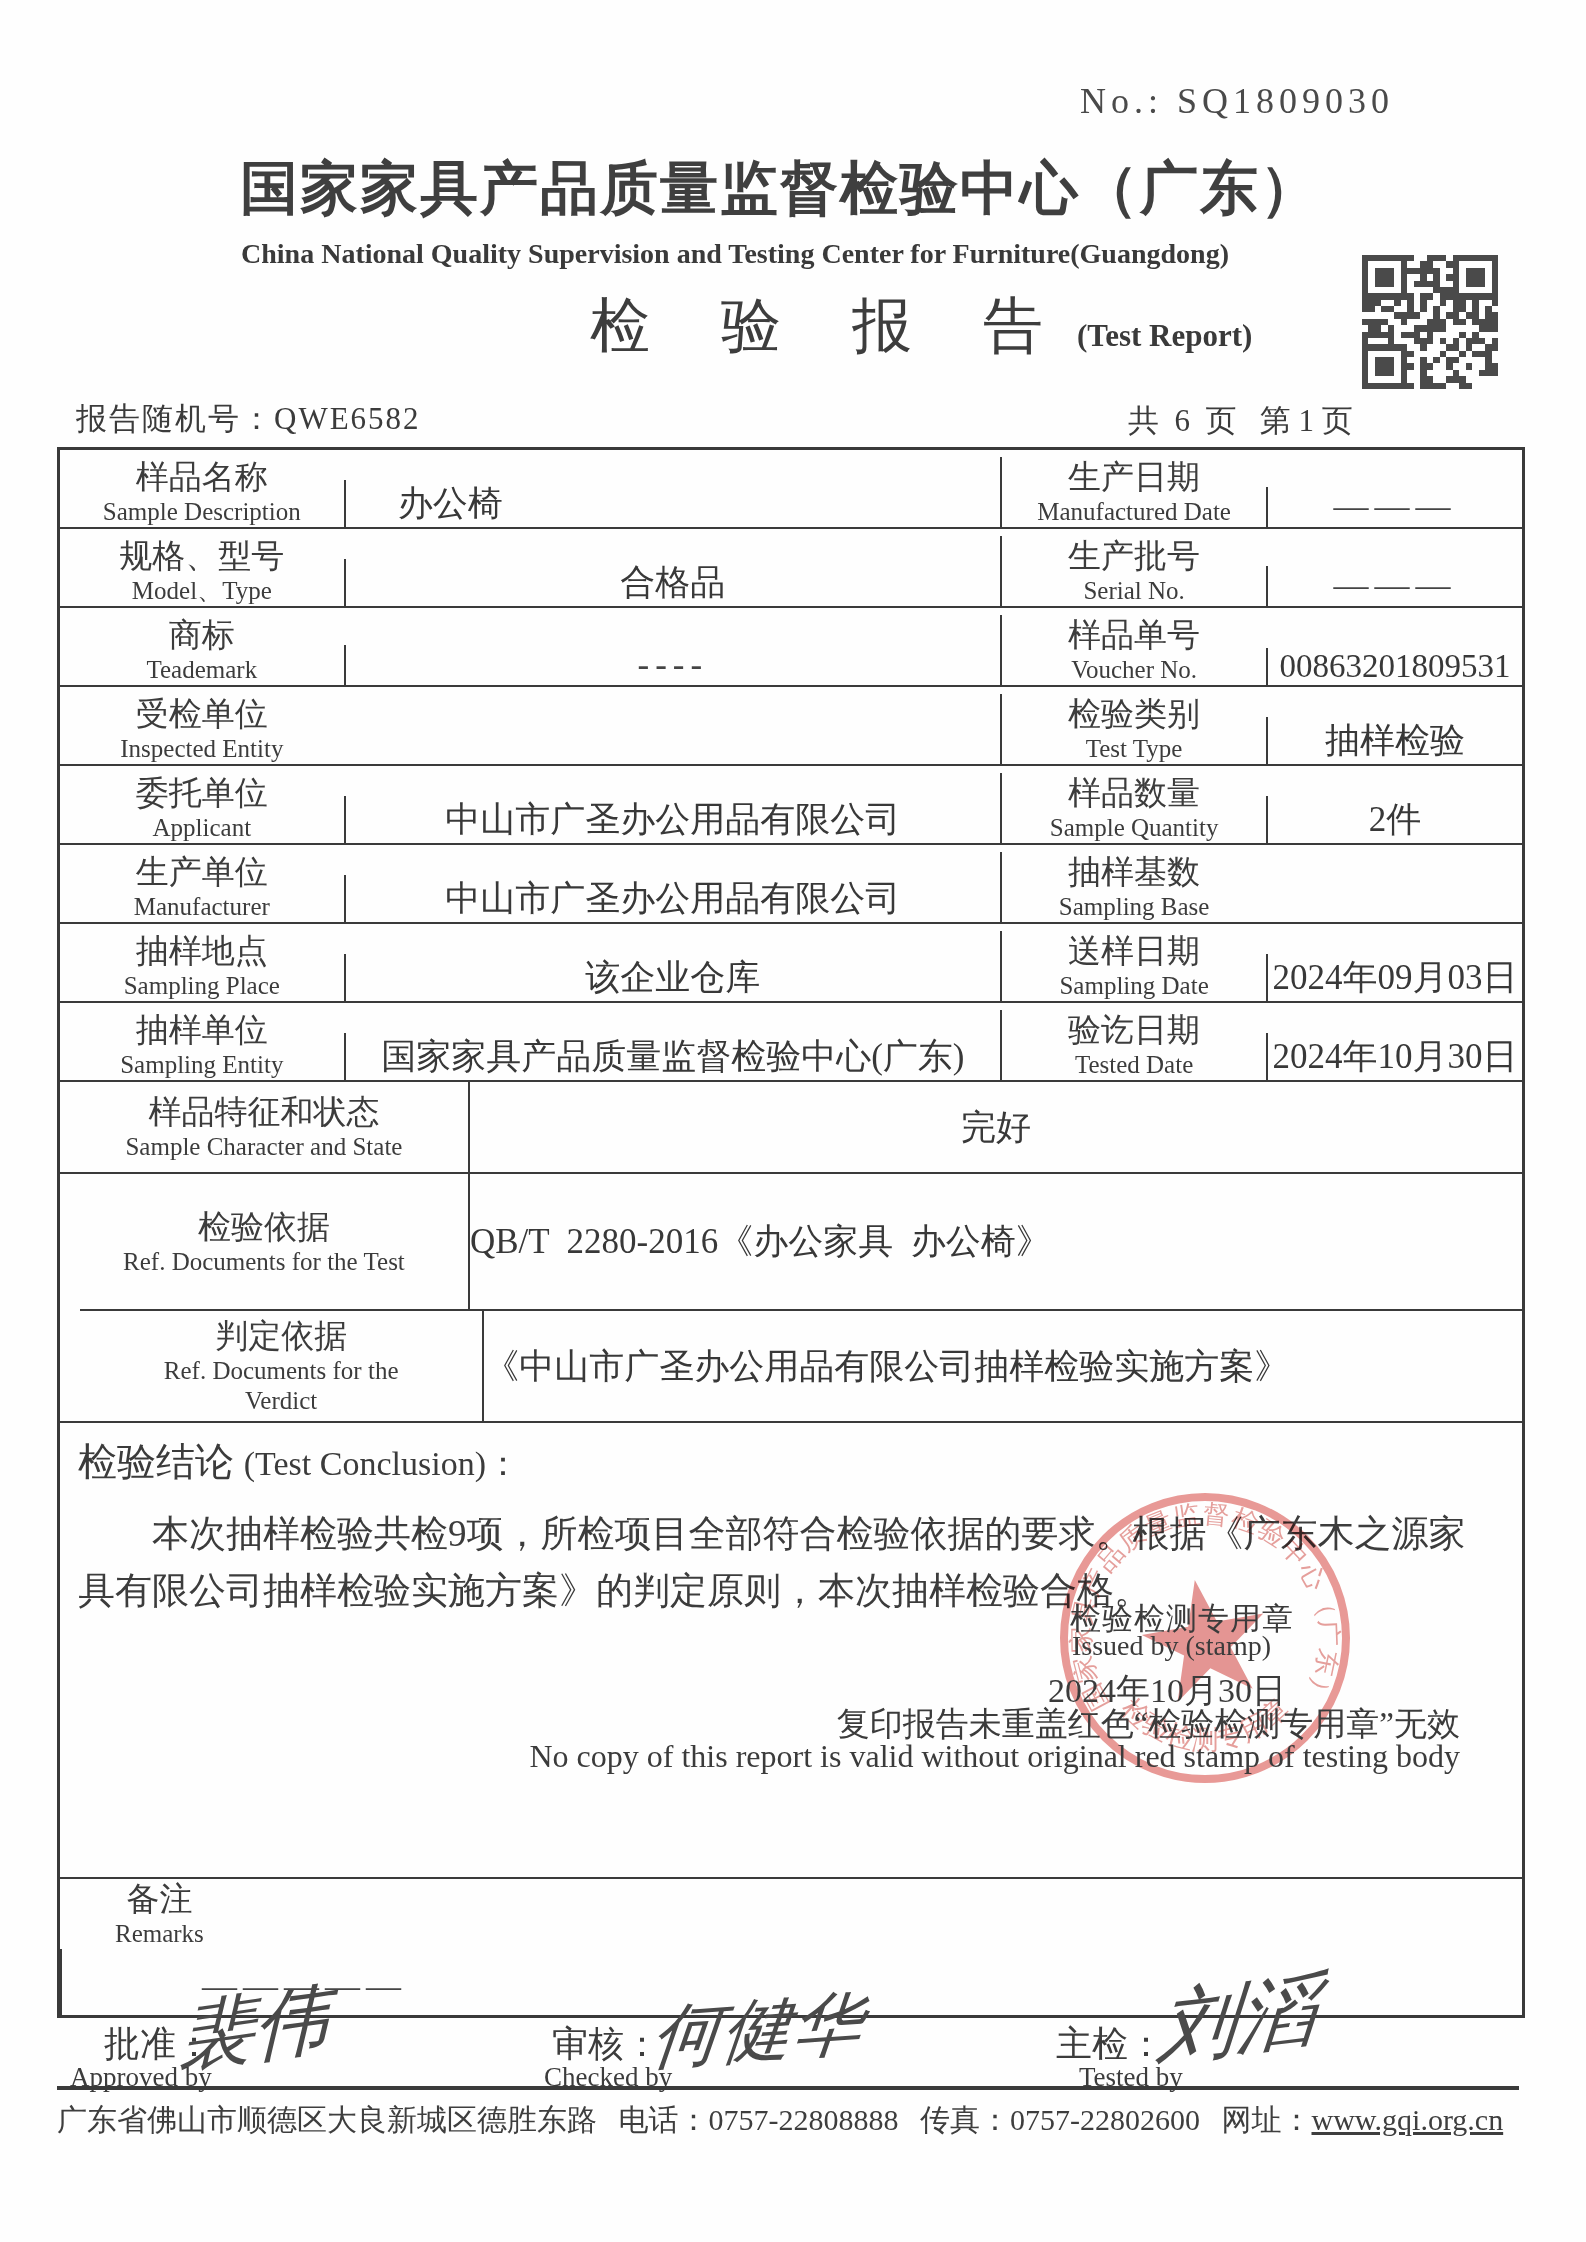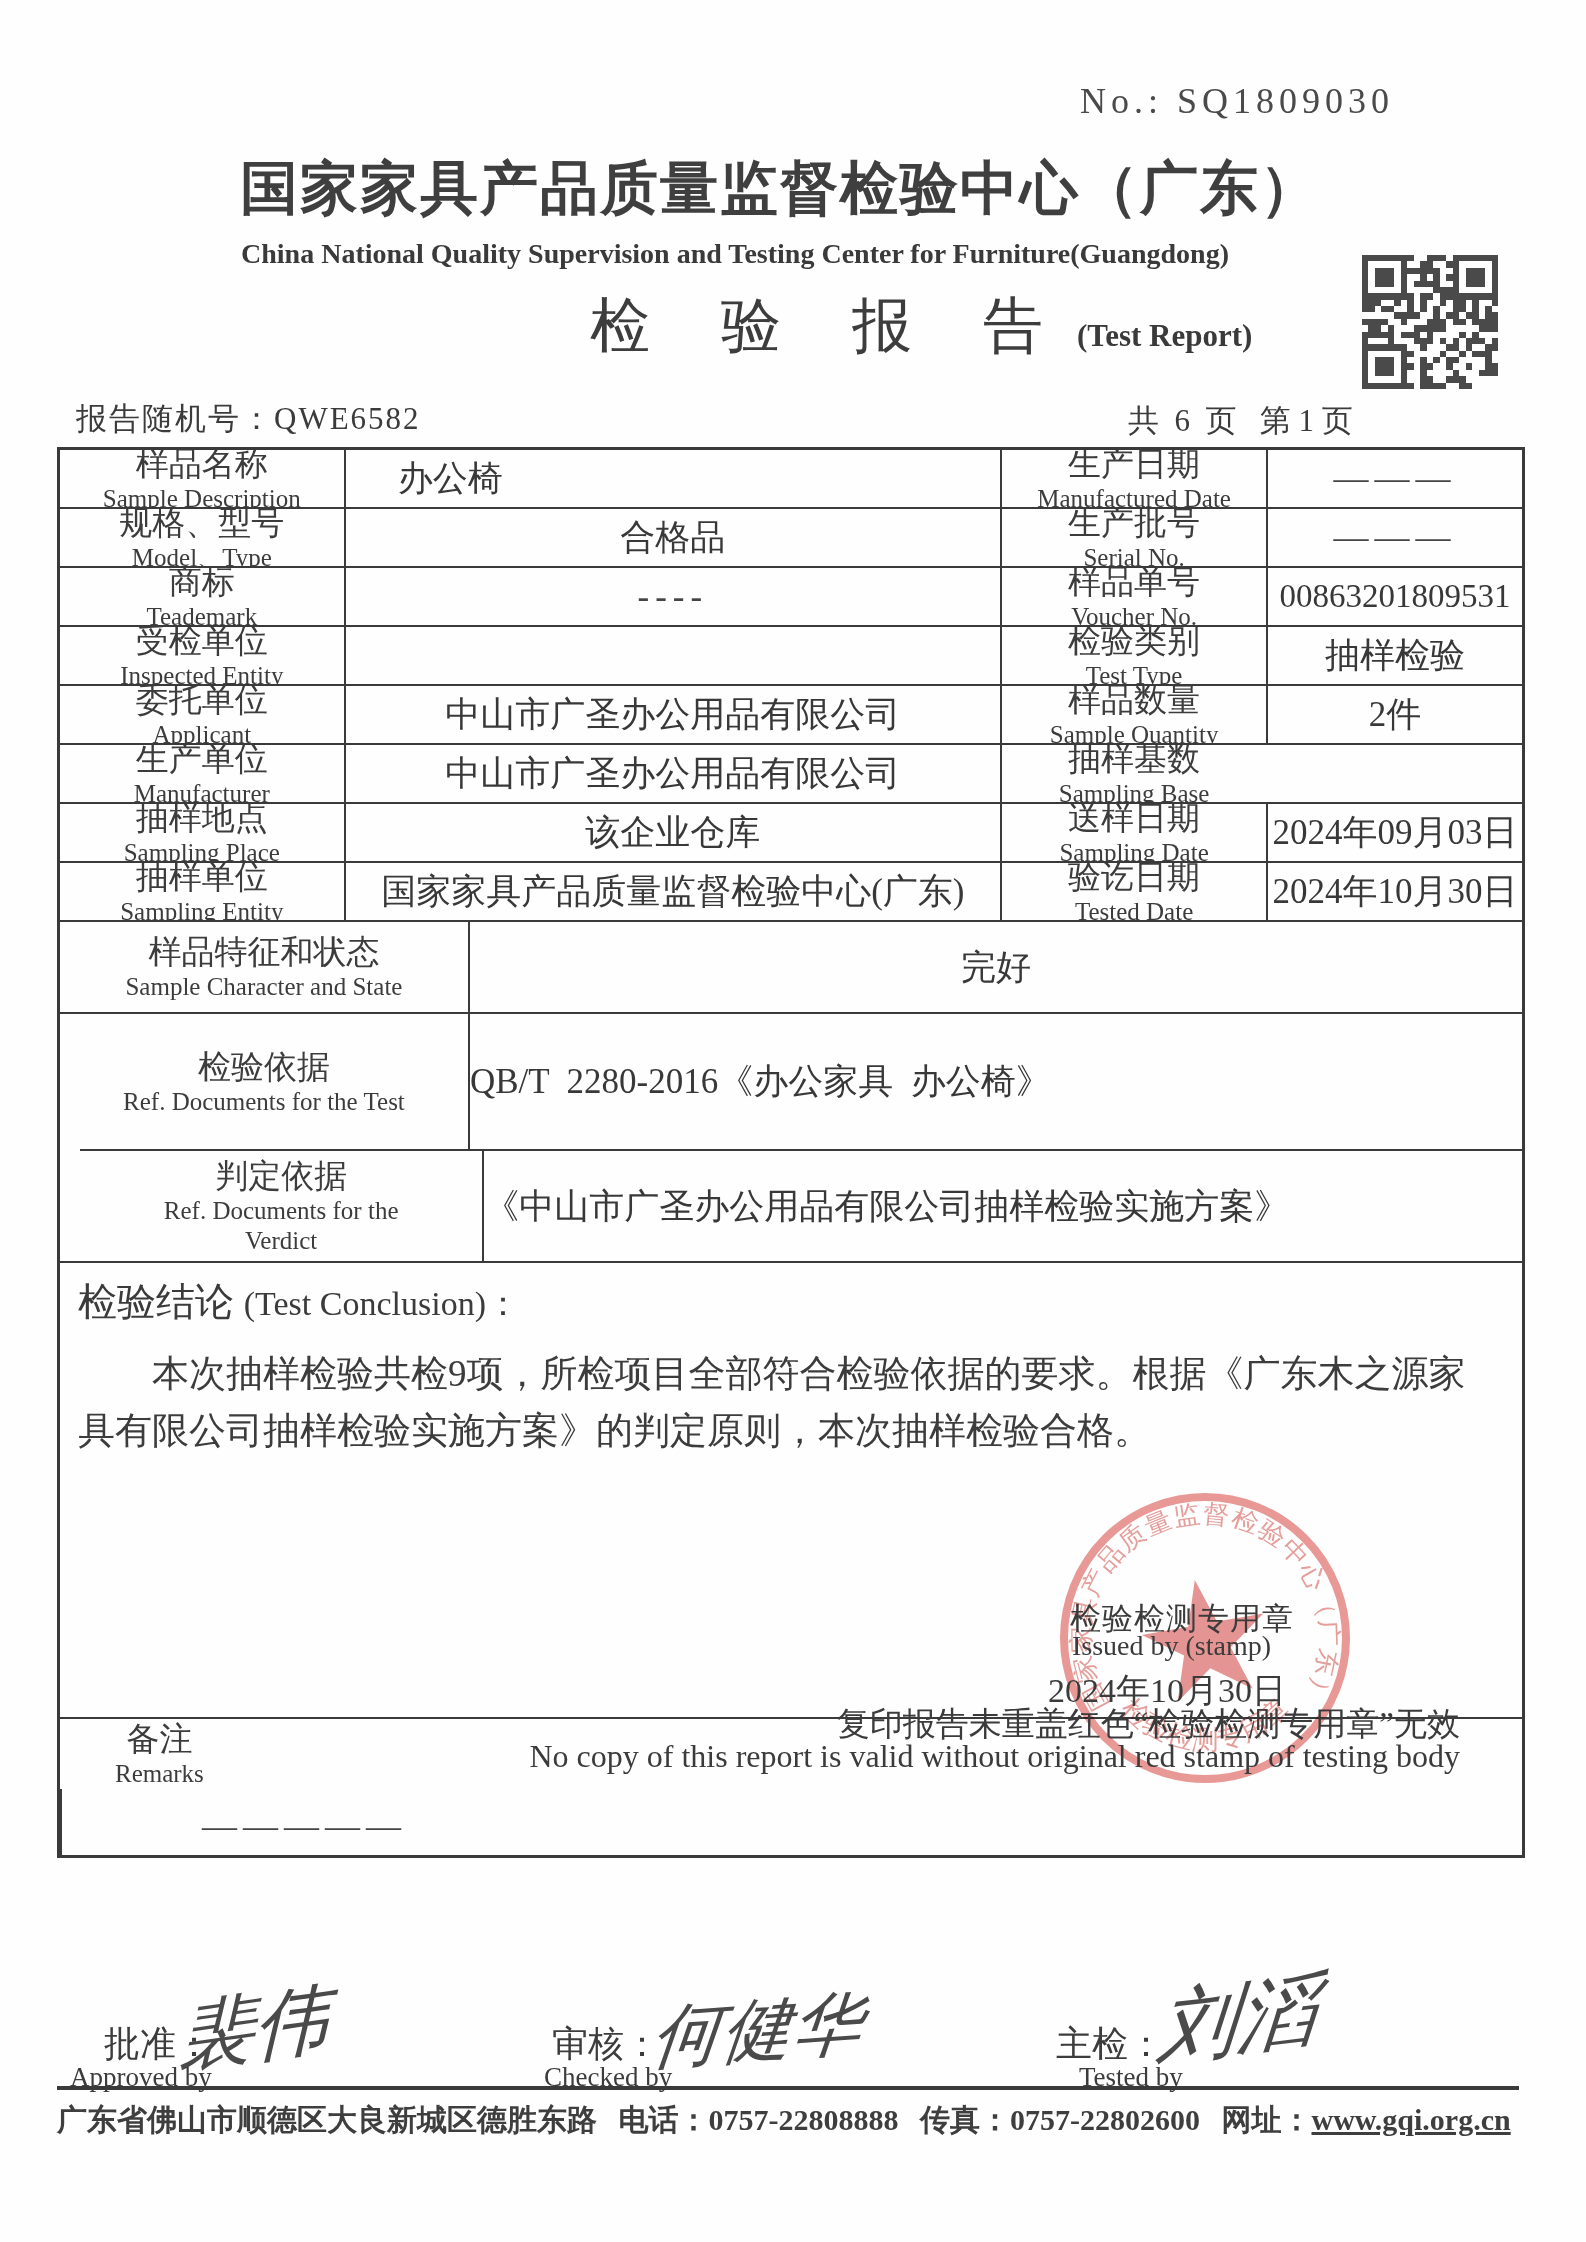--- a/index.html
+++ b/index.html
@@ -27,21 +27,21 @@
   
   .tbl{top:447px;left:57px;width:1462px;border:3px solid #3a3a3a;background:transparent;}
   .row{display:flex;border-top:2px solid #3a3a3a;align-items:stretch;}
   .row:first-child{border-top:none;}
   .cell{border-left:2px solid #3a3a3a;display:flex;flex-direction:column;justify-content:center;
         align-items:center;box-sizing:border-box;overflow:hidden;}
   .cell:first-child{border-left:none;}
   .c1{width:19.4%;} .c2{width:44.9%;} .c3{width:18.2%;} .c4{flex:1;}
   .w1{width:27.9%;} .w2{flex:1;}
   .m1{width:13.6%;} .m2{flex:1;}
-  .h77{height:57px;} .h90{height:90px;} .h135{height:135px;} .h110{height:110px;margin-left:20px;}
+  .h77{height:77px;align-items:flex-end;} .h90{height:90px;} .h135{height:135px;} .h110{height:110px;margin-left:20px;}
   .h454{height:454px;} .h136{height:136px;flex-direction:column;}
   .lab-cn{font-size:33px;line-height:40px;color:#3c3c3c;}
   .lab-en{font-size:25px;line-height:30px;color:#3c3c3c;text-align:center;}
   .val{font-size:35px;color:#383838;white-space:pre;}
   .val-left{align-items:flex-start;}
   .val-left .val{padding-left:52px;}
   .wval-left{align-items:flex-start;}
   .wval-left .val{}
   .dash{letter-spacing:6px;color:#444;}
 
@@ -67,21 +67,21 @@
   .sig-a-en{top:2062px;left:70px;}
   .sig-b-label{top:2020px;left:552px;}
   .sig-b-name{top:1984px;left:652px;font-size:70px;transform:rotate(-4deg) skewX(-10deg);}
   .sig-b-en{top:2062px;left:544px;}
   .sig-c-label{top:2020px;left:1056px;}
   .sig-c-name{top:1966px;left:1158px;font-size:80px;transform:rotate(-7deg) skewX(-12deg);}
   .sig-c-en{top:2062px;left:1048px;margin-left:31px;}
 
   
   .footer-rule{top:2086px;left:57px;width:1462px;height:4px;background:#3a3a3a;}
-  .footer{top:2100px;left:57px;width:1470px;font-size:30px;font-weight:bold;color:#3e3e3e;white-space:nowrap;}
+  .footer{top:2100px;left:57px;width:1470px;font-size:30px;font-weight:normal;color:#3e3e3e;white-space:nowrap;}
   .footer span{margin-right:14px;}
   .footer .web{text-decoration:underline;margin-right:0;}
 </style>
 </head>
 <body>
 
 <div class="page">
 
   <div class="abs report-no">No.: SQ1809030</div>
   <div class="abs title-cn">国家家具产品质量监督检验中心（广东）</div>

